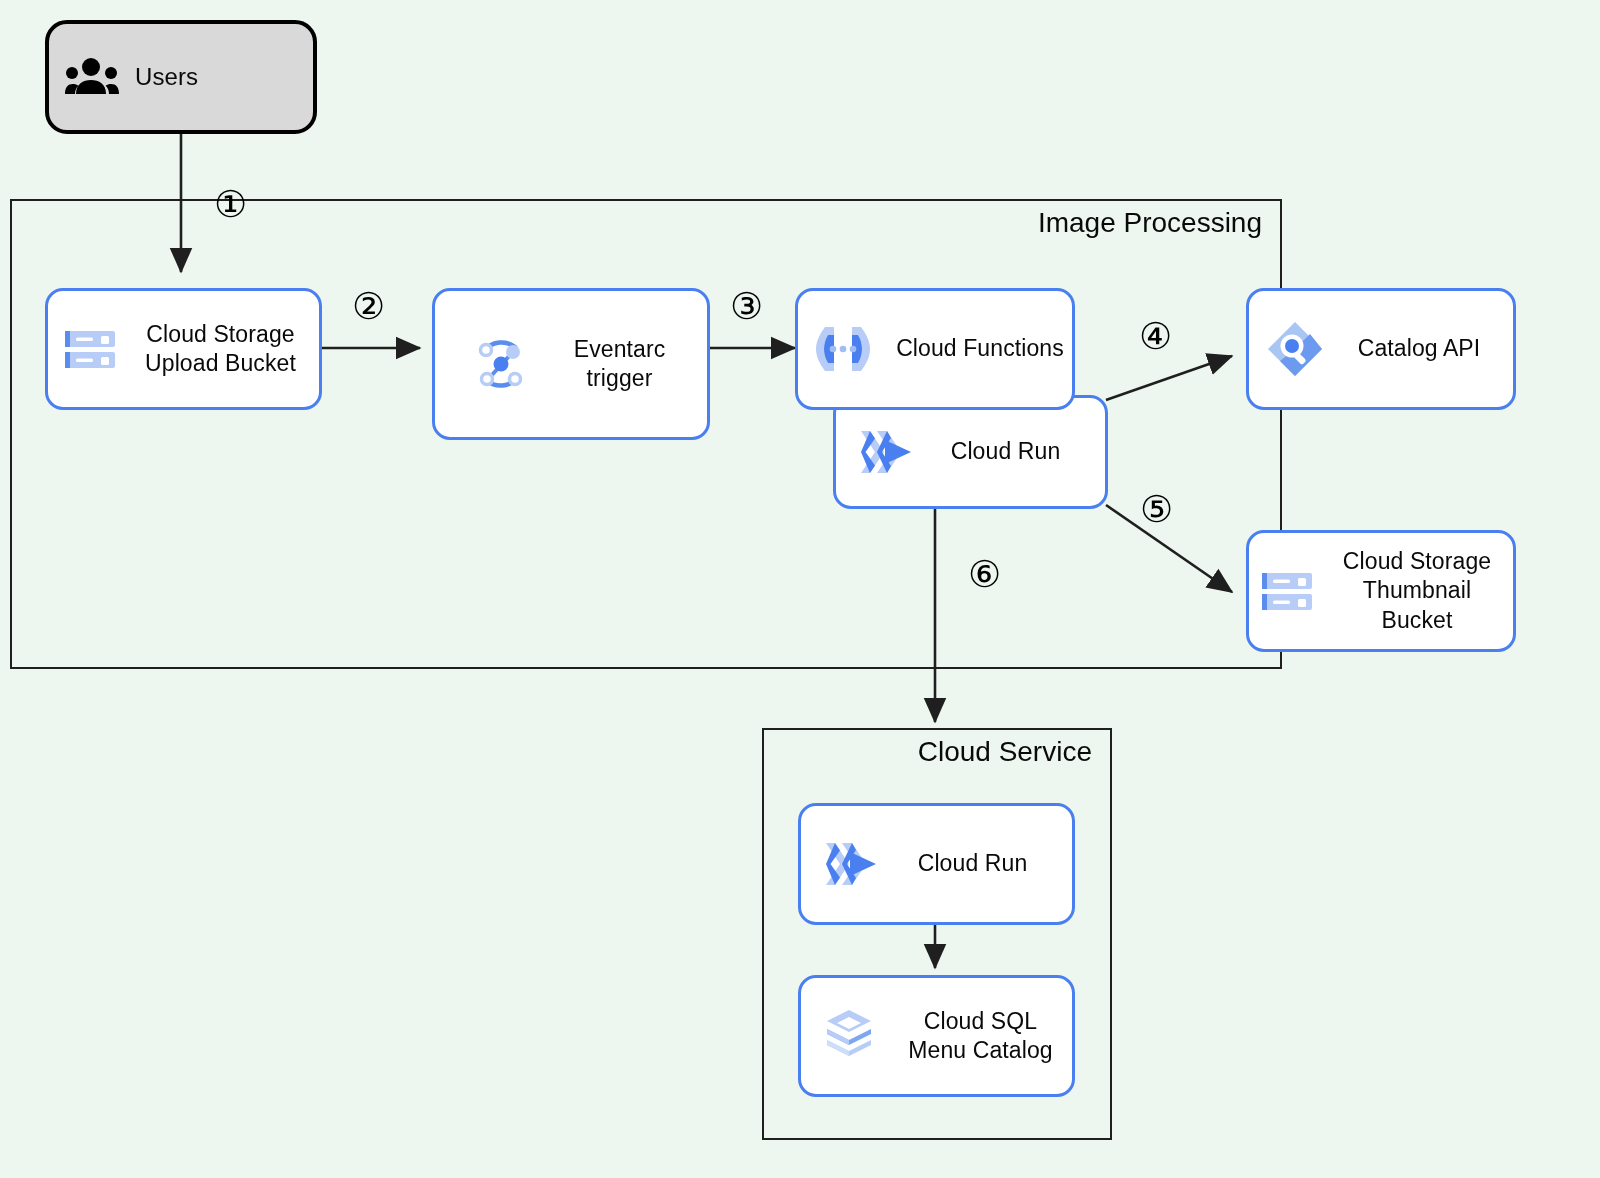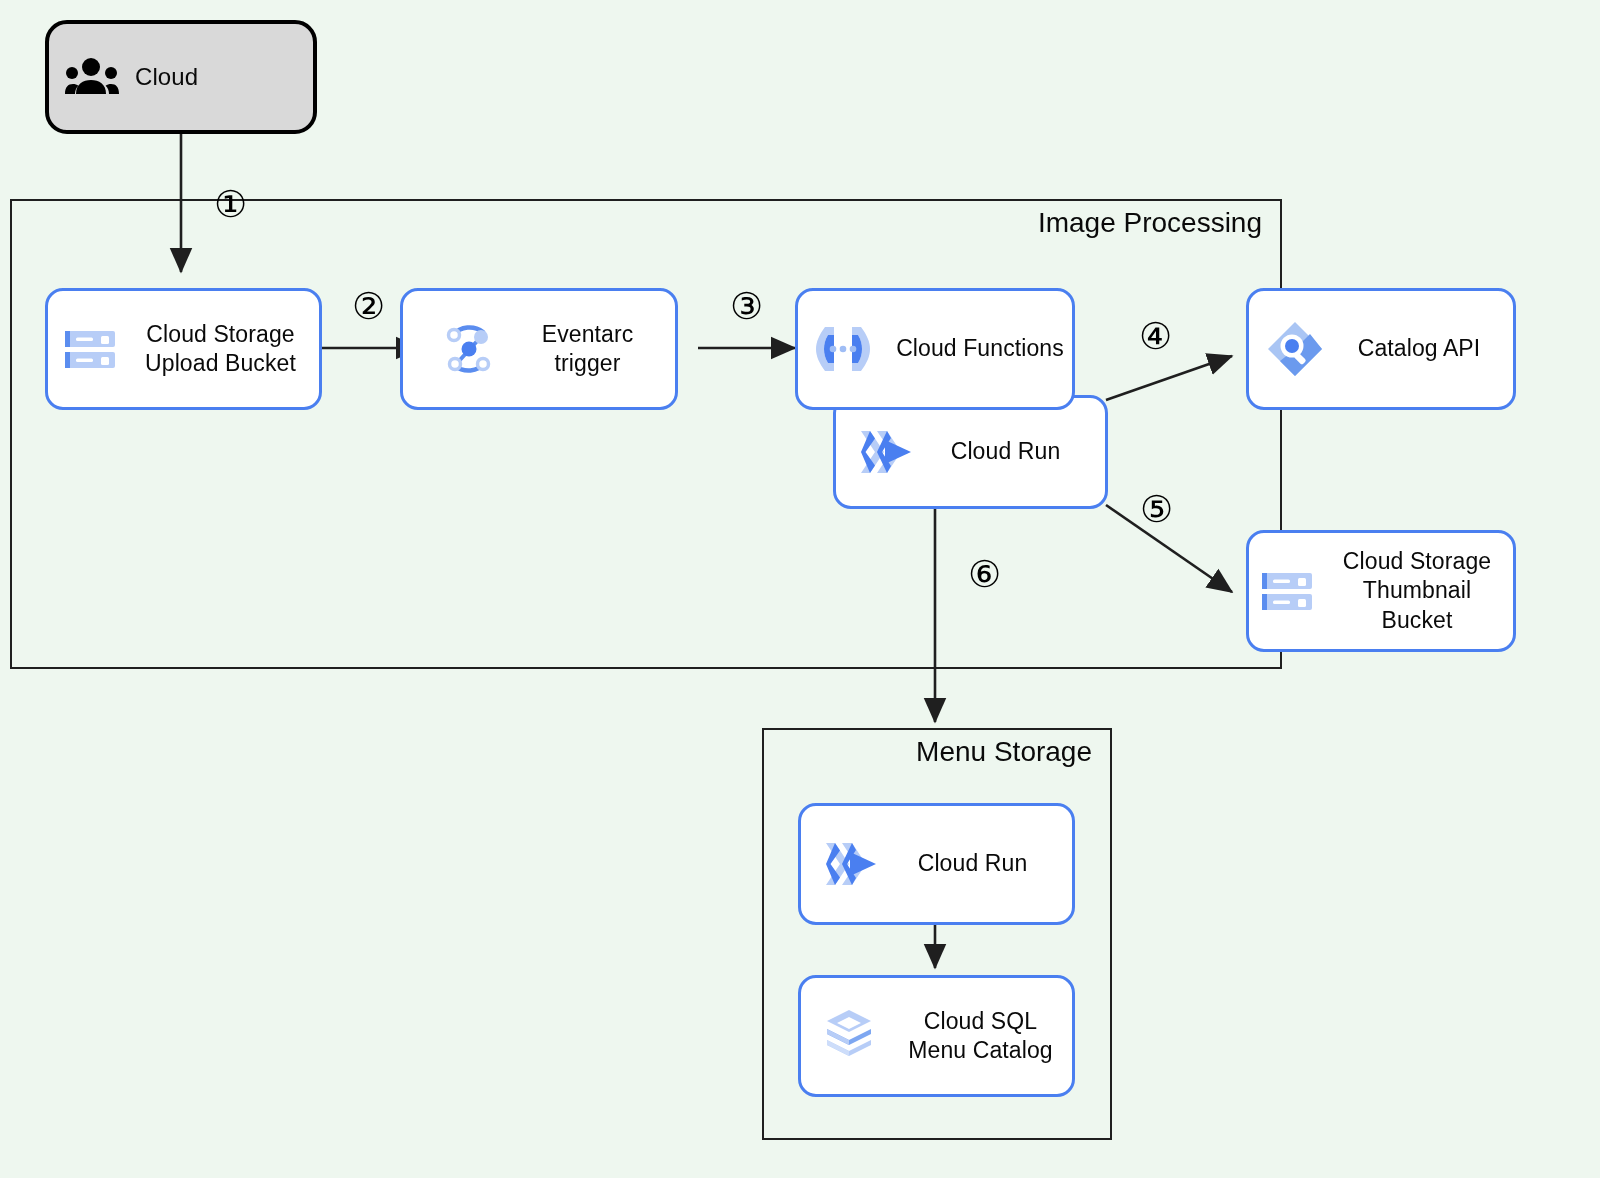--- a/index.html
+++ b/index.html
@@ -81,21 +81,21 @@
 </head>
 <body>
 
 <div id="canvas">
 
   <div class="group" style="left:10px; top:199px; width:1272px; height:470px;">
     <div class="group-title">Image Processing</div>
   </div>
 
   <div class="group" style="left:762px; top:728px; width:350px; height:412px;">
-    <div class="group-title">Menu Storage</div>
+    <div class="group-title">Cloud Service</div>
   </div>
 
   <svg class="layer" viewBox="0 0 1600 1178">
     <defs>
       <marker id="arrowhead" markerWidth="11" markerHeight="11" refX="9.4" refY="5" orient="auto" markerUnits="strokeWidth">
         <path d="M0,0.6 L10,5 L0,9.4 Z" fill="#1f1f1f"></path>
       </marker>
     </defs>
     <g stroke="#1f1f1f" stroke-width="2.6" fill="none" marker-end="url(#arrowhead)">
       <path d="M181,134 L181,272"></path>
@@ -119,41 +119,41 @@
     <span class="ico" style="width:86px;">
       <svg width="54" height="40" viewBox="0 0 54 40">
         <circle cx="26" cy="10" r="9" fill="#000"></circle>
         <path d="M11,37 C11,27 18,23 26,23 C34,23 41,27 41,37 Z" fill="#000"></path>
         <circle cx="7" cy="16" r="6" fill="#000"></circle>
         <path d="M0,37 C0,30 3,27 8,27 C10,27 12,27.6 13.4,28.8 C11,31 10,34 10,37 Z" fill="#000"></path>
         <circle cx="46" cy="16" r="6" fill="#000"></circle>
         <path d="M54,37 L44,37 C44,34 43,31 40.6,28.8 C42,27.6 44,27 46,27 C51,27 54,30 54,37 Z" fill="#000"></path>
       </svg>
     </span>
-    <span class="lbl" style="text-align:left; font-size:24px;">Cloud</span>
+    <span class="lbl" style="text-align:left; font-size:24px;">Users</span>
   </div>
 
   <div class="node" style="left:45px; top:288px; width:277px; height:122px;">
     <span class="ico" style="width:84px;">
       <svg width="56" height="48" viewBox="0 0 56 48">
         <rect x="3" y="6" width="50" height="16" rx="2" fill="#b7cdf7"></rect>
         <rect x="3" y="6" width="5" height="16" fill="#5b8def"></rect>
         <rect x="14" y="12.5" width="17" height="3.5" rx="1.5" fill="#ffffff"></rect>
         <rect x="39" y="11" width="8" height="8" rx="1.5" fill="#ffffff"></rect>
         <rect x="3" y="27" width="50" height="16" rx="2" fill="#b7cdf7"></rect>
         <rect x="3" y="27" width="5" height="16" fill="#5b8def"></rect>
         <rect x="14" y="33.5" width="17" height="3.5" rx="1.5" fill="#ffffff"></rect>
         <rect x="39" y="32" width="8" height="8" rx="1.5" fill="#ffffff"></rect>
       </svg>
     </span>
     <span class="lbl" style="padding-right:10px;">Cloud Storage
 Upload Bucket</span>
   </div>
 
-  <div class="node" style="left:400px; top:288px; width:278px; height:122px;padding-left:23px;">
+  <div class="node" style="left:432px; top:288px; width:278px; height:152px;padding-left:23px;">
     <span class="ico" style="width:86px;">
       <svg width="56" height="56" viewBox="0 0 56 56">
         <path d="M12,14 A22,22 0 0 1 42,11" stroke="#5b8def" stroke-width="4.5" fill="none" stroke-linecap="round"></path>
         <path d="M44,42 A22,22 0 0 1 14,45" stroke="#5b8def" stroke-width="4.5" fill="none" stroke-linecap="round"></path>
         <line x1="18" y1="40" x2="38" y2="18" stroke="#5b8def" stroke-width="4" stroke-linecap="round"></line>
         <circle cx="28" cy="28" r="7.5" fill="#4a7ff0"></circle>
         <circle cx="40" cy="16" r="7" fill="#b7cdf7"></circle>
         <circle cx="13" cy="14" r="5.5" fill="#ffffff" stroke="#b7cdf7" stroke-width="3.5"></circle>
         <circle cx="14" cy="43" r="5.5" fill="#ffffff" stroke="#b7cdf7" stroke-width="3.5"></circle>
         <circle cx="42" cy="43" r="5.5" fill="#ffffff" stroke="#b7cdf7" stroke-width="3.5"></circle>

